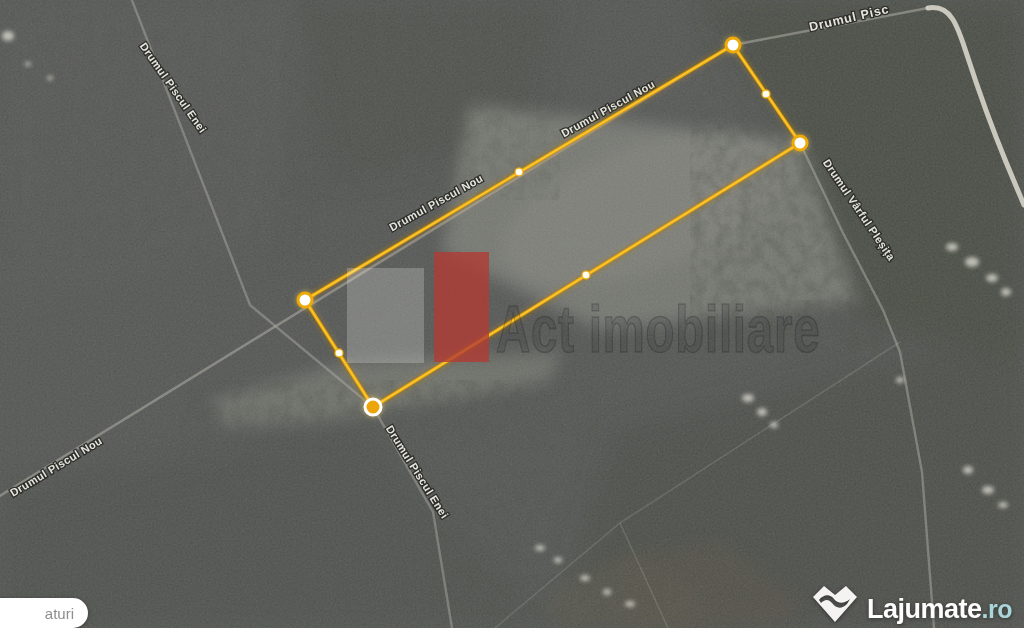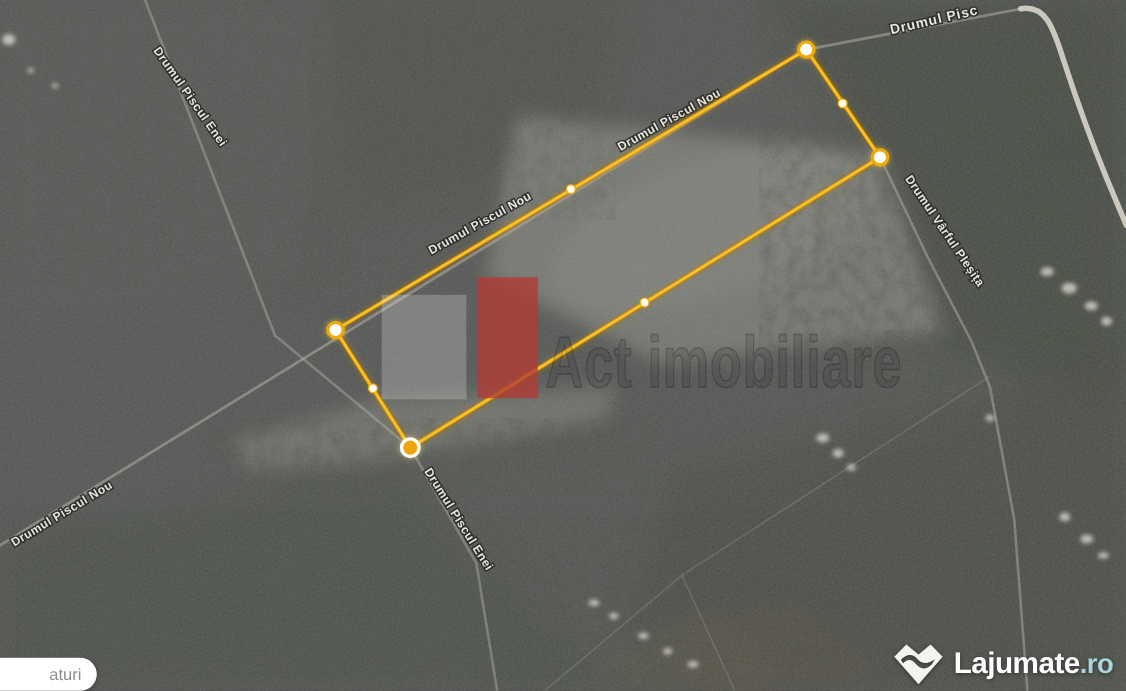--- a/index.html
+++ b/index.html
@@ -10,21 +10,21 @@
               fill:#f1efe8;stroke:#2b2c27;stroke-width:2.6px;paint-order:stroke;
               letter-spacing:.4px;opacity:.93;text-anchor:middle;}
   .road-label-big{font-size:12.5px;letter-spacing:.8px;}
   .wm-text{font-family:"Liberation Sans",sans-serif;font-weight:bold;font-size:66px;
            fill:rgba(22,22,26,0.10);stroke:rgba(12,12,16,0.22);stroke-width:1.6px;
            letter-spacing:1px;}
   .layers-pill{position:absolute;left:-58px;top:598px;width:146px;height:30px;background:#ffffff;
                border-radius:16px;box-shadow:0 1px 4px rgba(0,0,0,.35);display:flex;
                align-items:center;justify-content:flex-end;padding-right:14px;box-sizing:border-box;
                color:#8d8d8d;font-size:15px;cursor:pointer;}
-  .brand{position:absolute;right:12px;bottom:5px;display:flex;align-items:center;gap:7px;
+  .brand{position:absolute;right:12px;bottom:5px;display:flex;align-items:flex-end;gap:7px;
          filter:drop-shadow(0 1px 2px rgba(0,0,0,.45));}
   .brand-text{font-weight:bold;font-size:27px;letter-spacing:-.5px;color:#fdfdfd;line-height:1;}
   .brand-tld{font-weight:bold;font-size:25px;}
 </style>
 </head>
 <body>
 
 <div class="stage">
   <svg width="1024" height="628" viewBox="0 0 1024 628">
     <defs>

